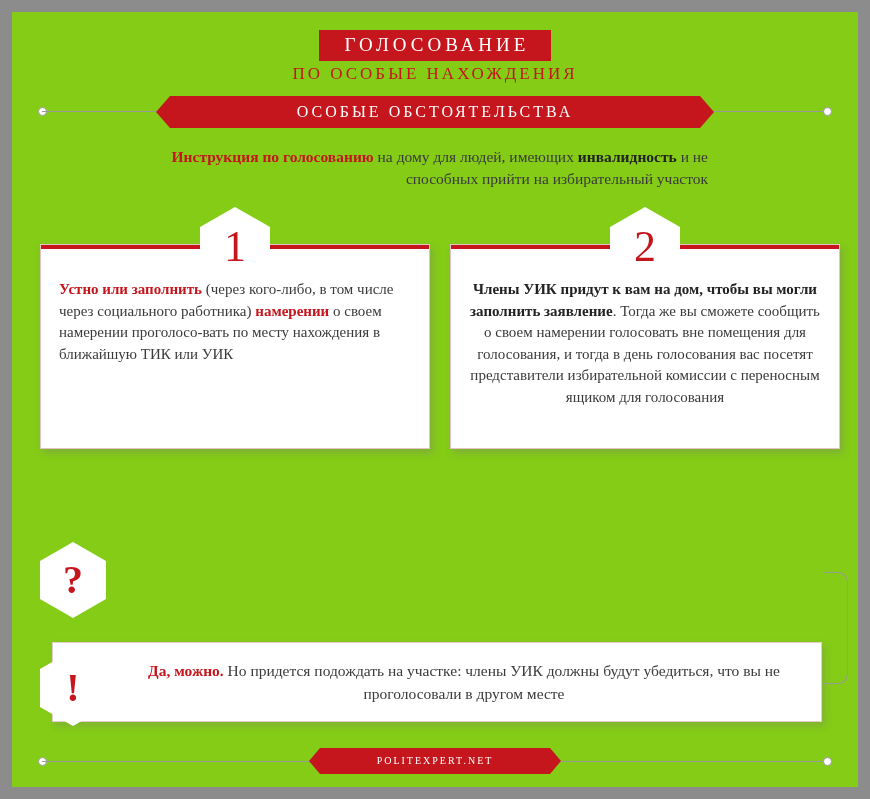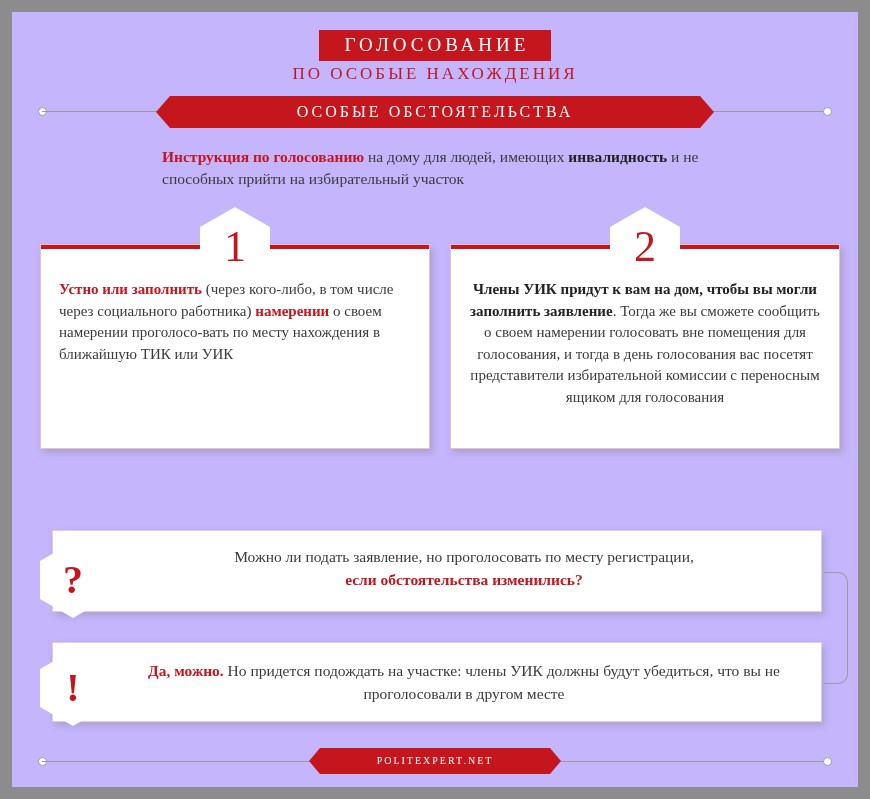--- a/index.html
+++ b/index.html
@@ -12,21 +12,21 @@
     background: #8c8c8c;
     font-family: "Liberation Serif", serif;
     overflow: hidden;
   }
   .poster {
     position: absolute;
     left: 12px;
     top: 12px;
     width: 846px;
     height: 775px;
-    background: #c4b5fd;
+    background: #84cc16;
     box-sizing: border-box;
   }
 
   
   .title-wrap {
     position: absolute;
     left: 0;
     top: 18px;
     width: 846px;
     text-align: center;
@@ -106,21 +106,21 @@
     right: -14px;
     border-left: 14px solid #c4161c;
   }
 
   
   .intro {
     position: absolute;
     left: 150px;
     top: 134px;
     width: 546px;
-    text-align: left;
+    text-align: right;
     font-size: 15.5px;
     line-height: 22px;
     color: #3a3a3a;
   }
   .intro .red { color: #c4161c; font-weight: bold; }
   .intro .bold { font-weight: bold; color: #222; }
 
   
   .card {
     position: absolute;
@@ -309,26 +309,20 @@
   </div>
 
   <div class="hex" id="hex1">
     <span>1</span>
   </div>
   <div class="hex" id="hex2">
     <span>2</span>
   </div>
 
 
-  <div id="qcard">
-    <div class="fm-text">
-      <span>Можно ли подать заявление, но проголосовать по месту регистрации,</span><br>
-      <span class="red-b">если обстоятельства изменились?</span>
-    </div>
-  </div>
   <div class="hex" id="hexq">
     <span>?</span>
   </div>
 
   <div id="acard">
     <div class="fm-text">
       <span class="red-b">Да, можно.</span><span> Но придется подождать на участке: члены УИК должны будут убедиться, что вы не проголосовали в другом месте</span>
     </div>
   </div>
   <div class="hex" id="hexe">

